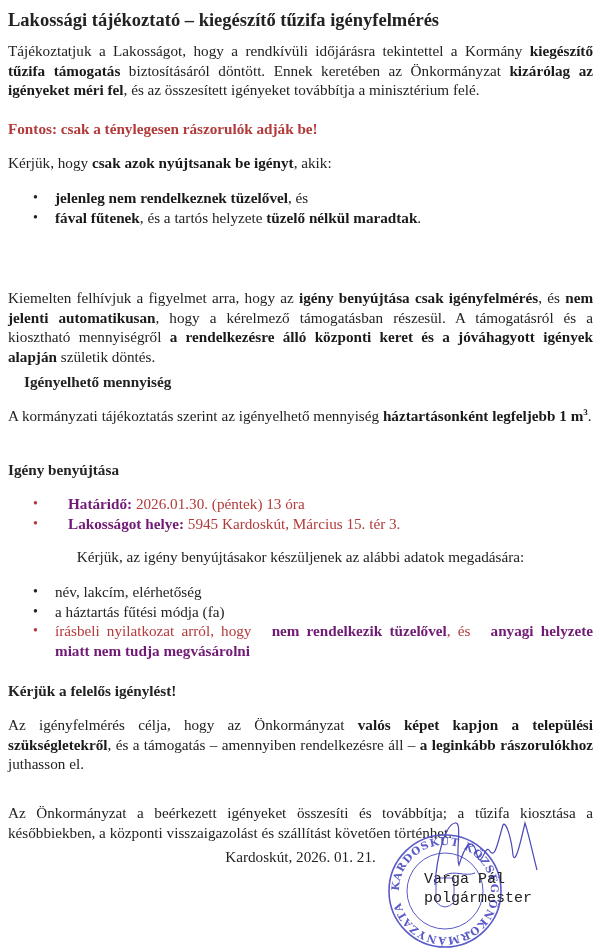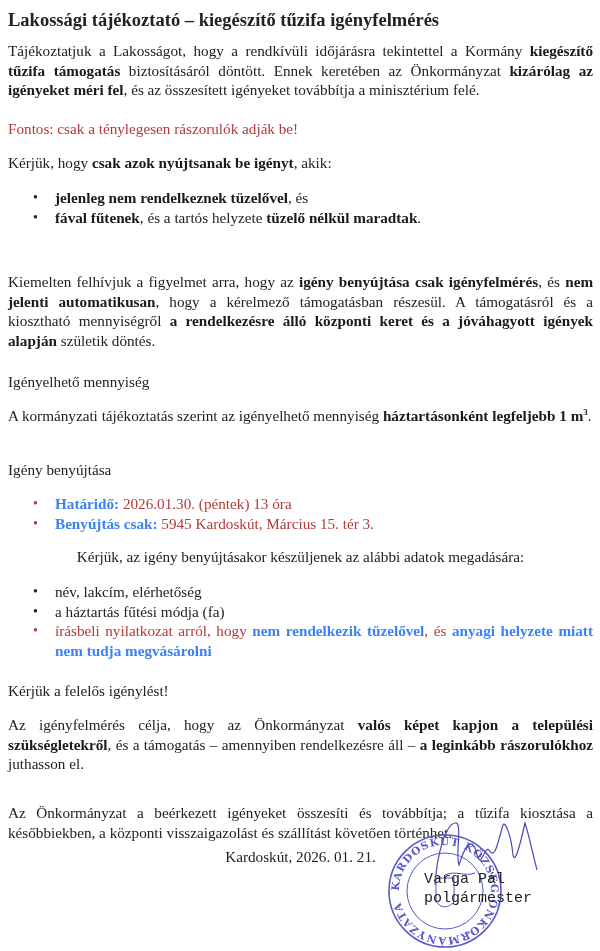--- a/index.html
+++ b/index.html
@@ -9,22 +9,22 @@
     color: #222222;
     font-size: 15.2px;
     line-height: 19.5px;
   }
   .page { position: absolute; left: 8px; top: 0; width: 585px; }
   .title { position: absolute; top: 9px; left: 0; font-size: 18.5px; font-weight: bold; line-height: 22px; white-space: nowrap; }
   .para { position: absolute; left: 0; width: 585px; text-align: justify; margin: 0; }
   .para.nojust { text-align: center; }
   b { font-weight: bold; color: #1a1a1a; }
   .red { color: #b23a3a; }
-  .red b { color: #3b82f6; }
-  .heading { position: absolute; left: 0; font-weight: normal; white-space: nowrap; }
+  .red b { color: #701a75; margin-left: 13px; }
+  .heading { position: absolute; left: 0; font-weight: bold; white-space: nowrap; }
   ul { position: absolute; left: 0; margin: 0; padding: 0; list-style: none; width: 585px; }
   ul li { position: relative; padding-left: 47px; text-align: justify; }
   ul li::before { content: "•"; position: absolute; left: 25px; top: 0; font-size: 14px; }
   ul li.red::before { color: #b23a3a; }
   .signature { position: absolute; left: 424px; top: 870px; text-align: left; width: 100px; font-size: 15px; line-height: 19px; z-index: 2; font-family: Liberation Mono, monospace; }
   .stamp { position: absolute; left: 386px; top: 832px; width: 118px; height: 118px; z-index: 1; }
   .scribble { position: absolute; left: 425px; top: 815px; width: 120px; height: 80px; z-index: 3; }
   sup { font-size: 9px; line-height: 0; }
 </style>
 </head>
@@ -38,31 +38,31 @@
 
   <div class="heading red" style="top:119px;">Fontos: csak a ténylegesen rászorulók adják be!</div>
 
   <p class="para" style="top:153px;"><span>Kérjük, hogy </span><b>csak azok nyújtsanak be igényt</b><span>, akik:</span></p>
 
   <ul style="top:188px;">
     <li><b>jelenleg nem rendelkeznek tüzelővel</b><span>, és</span></li>
     <li><b>fával fűtenek</b><span>, és a tartós helyzete </span><b>tüzelő nélkül maradtak</b><span>.</span></li>
   </ul>
 
-  <p class="para" style="top:272px;"><span>Kiemelten felhívjuk a figyelmet arra, hogy az </span><b>igény benyújtása csak igényfelmérés</b><span>, és </span><b>nem jelenti automatikusan</b><span>, hogy a kérelmező támogatásban részesül. A támogatásról és a kiosztható mennyiségről </span><b>a rendelkezésre álló központi keret és a jóváhagyott igények alapján</b><span> születik döntés.</span></p>
+  <p class="para" style="top:288px;"><span>Kiemelten felhívjuk a figyelmet arra, hogy az </span><b>igény benyújtása csak igényfelmérés</b><span>, és </span><b>nem jelenti automatikusan</b><span>, hogy a kérelmező támogatásban részesül. A támogatásról és a kiosztható mennyiségről </span><b>a rendelkezésre álló központi keret és a jóváhagyott igények alapján</b><span> születik döntés.</span></p>
 
-  <div class="heading" style="top:372px;">Igényelhető mennyiség</div>
+  <div class="heading" style="top:372px;margin-left:16px;">Igényelhető mennyiség</div>
 
   <p class="para" style="top:406px;"><span>A kormányzati tájékoztatás szerint az igényelhető mennyiség </span><b><span>háztartásonként legfeljebb 1 m</span><sup>3</sup></b><span>.</span></p>
 
   <div class="heading" style="top:460px;text-align:right;">Igény benyújtása</div>
 
   <ul style="top:494px;">
     <li class="red"><b>Határidő:</b><span> 2026.01.30. (péntek) 13 óra</span></li>
-    <li class="red"><b>Benyújtás csak:</b><span> 5945 Kardoskút, Március 15. tér 3.</span></li>
+    <li class="red"><b>Lakosságot helye:</b><span> 5945 Kardoskút, Március 15. tér 3.</span></li>
   </ul>
 
   <p class="para nojust" style="top:547px;">Kérjük, az igény benyújtásakor készüljenek az alábbi adatok megadására:</p>
 
   <ul style="top:582px;">
     <li>név, lakcím, elérhetőség</li>
     <li>a háztartás fűtési módja (fa)</li>
     <li class="red"><span>írásbeli nyilatkozat arról, hogy </span><b>nem rendelkezik tüzelővel</b><span>, és </span><b>anyagi helyzete miatt nem tudja megvásárolni</b></li>
   </ul>
 

